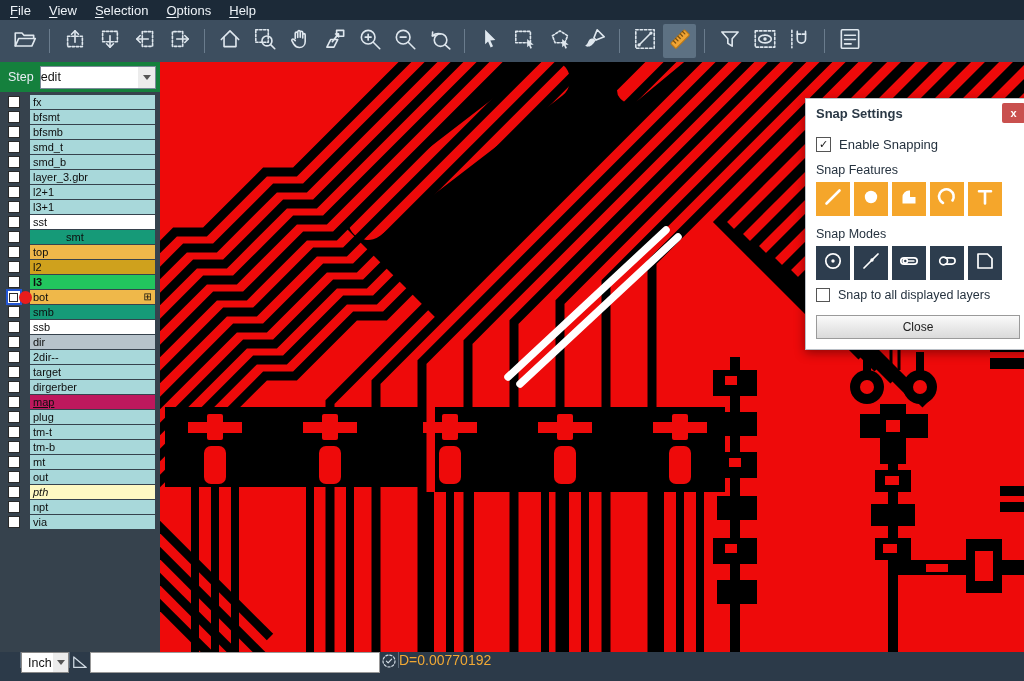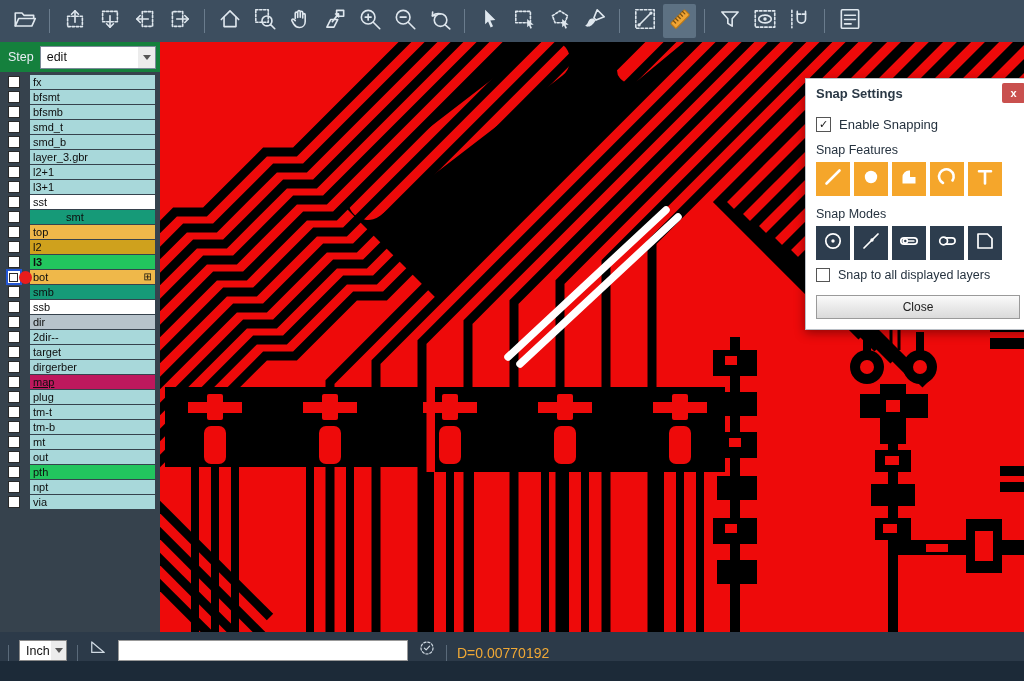--- a/index.html
+++ b/index.html
@@ -20,21 +20,21 @@
   .tsep { width:1px; height:24px; background:#6a7c8d; margin:0 6px; }
 
   
   .main { height:590px; display:flex; }
 
   
   .sidebar { width:160px; background:#36424d; display:flex; flex-direction:column; }
   .step-row { height:30px; background:#15803d; display:flex; align-items:center; gap:6px;
               padding:0 4px 0 8px; color:#e8eef4; font-size:12.5px; flex:none; }
   .step-select { flex:1; height:23px; background:#fff; border:1px solid #7a8a98; display:flex;
-                 align-items:center; padding-left:6px; font-size:12.5px; color:#111; position:relative; }
+                 align-items:center; font-size:12.5px; color:#111; position:relative; }
   .sel-chev { position:absolute; right:0; top:0; bottom:0; width:17px; background:#ececec;
               display:flex; align-items:center; justify-content:center; }
   .sel-chev:before { content:""; border:4px solid transparent; border-top:5px solid #555; margin-top:4px; }
   .layer-list { padding-top:3px; flex:none; }
   .layer-group { }
   .layer-row { height:14px; margin-bottom:1px; position:relative; display:flex; align-items:center; }
   .cb-col { width:27px; display:flex; justify-content:center; align-items:center; }
   .checkbox { width:12px; height:12px; background:#fff; border:1.6px solid #2a2a2a; }
   .sel-wrap { width:16px; height:16px; border:2px solid #2457d6; background:#fff; display:flex;
               align-items:center; justify-content:center; }
@@ -66,35 +66,42 @@
   .chk { width:15px; height:15px; border:1.6px solid #555; background:#fff; display:flex; flex:none;
          align-items:center; justify-content:center; font-size:11px; color:#111; }
   .sec-label { font-size:12.5px; color:#25323f; margin:11px 0 5px; }
   .btn-row { display:flex; gap:4px; }
   .fbtn, .mbtn { width:34px; height:34px; display:flex; align-items:center; justify-content:center; }
   .close-btn { margin-top:13px; width:100%; height:24px; background:linear-gradient(#fafafa,#dadada);
                border:1px solid #9a9a9a; font-size:12px; color:#222; display:flex; align-items:center;
                justify-content:center; font-family:"Liberation Sans",sans-serif; }
 
   
-  .statusbar { height:29px; background:#2c3a49; display:flex; align-items:flex-end; gap:10px;
-               padding-left:8px; color:#cfd9e2; }
+  .statusbar { height:29px; background:#2c3a49; display:flex; align-items:flex-start; 
+               padding-left:20px; color:#cfd9e2; }
   .sb-sep { width:1px; height:16px; background:#5a6a7a; }
   .unit-select { height:21px; background:#fff; color:#111; font-size:12.5px; display:flex;
                  align-items:center; padding-left:6px; border:1px solid #888; position:relative;
                  width:48px; }
   .unit-select .sel-chev { width:15px; }
   .sb-input { width:290px; height:21px; border:1px solid #999; background:#fff; font-size:12px; padding:0 4px; }
   .d-value { font-size:14px; }
 </style>
 </head>
 <body>
 
 <div class="app">
 
+  <div class="menubar">
+      <span class="menu-item"><u>F</u>ile</span>
+      <span class="menu-item"><u>V</u>iew</span>
+      <span class="menu-item"><u>S</u>election</span>
+      <span class="menu-item"><u>O</u>ptions</span>
+      <span class="menu-item"><u>H</u>elp</span>
+    </div>
 
   <div class="toolbar">
       <div class="tbtn">
         <span><svg viewBox="0 0 24 24" width="26" height="26" fill="none" stroke="#dfe7ee" stroke-width="1.5" stroke-linecap="round" stroke-linejoin="round">
             <path d="M3 18.5 V6.5 h6.2 l2 2.2 H20 v2.8"></path>
             <path d="M3 18.5 L6.2 11.5 H21.5 L18.3 18.5 Z"></path>
           </svg></span>
       </div>
       <div class="tsep"></div>
       <div class="tbtn">
@@ -424,21 +431,21 @@
             <div class="layer-row">
               <div class="cb-col">
                 <span class="checkbox"></span>
               </div>
               <div class="layer-label" style="background: rgb(168, 216, 218);">out</div>
             </div>
             <div class="layer-row">
               <div class="cb-col">
                 <span class="checkbox"></span>
               </div>
-              <div class="layer-label" style="background: #22c55e;">pth</div>
+              <div class="layer-label" style="background: #fef9c3; font-style: italic;">pth</div>
             </div>
             <div class="layer-row">
               <div class="cb-col">
                 <span class="checkbox"></span>
               </div>
               <div class="layer-label" style="background: rgb(168, 216, 218);">npt</div>
             </div>
             <div class="layer-row">
               <div class="cb-col">
                 <span class="checkbox"></span>

